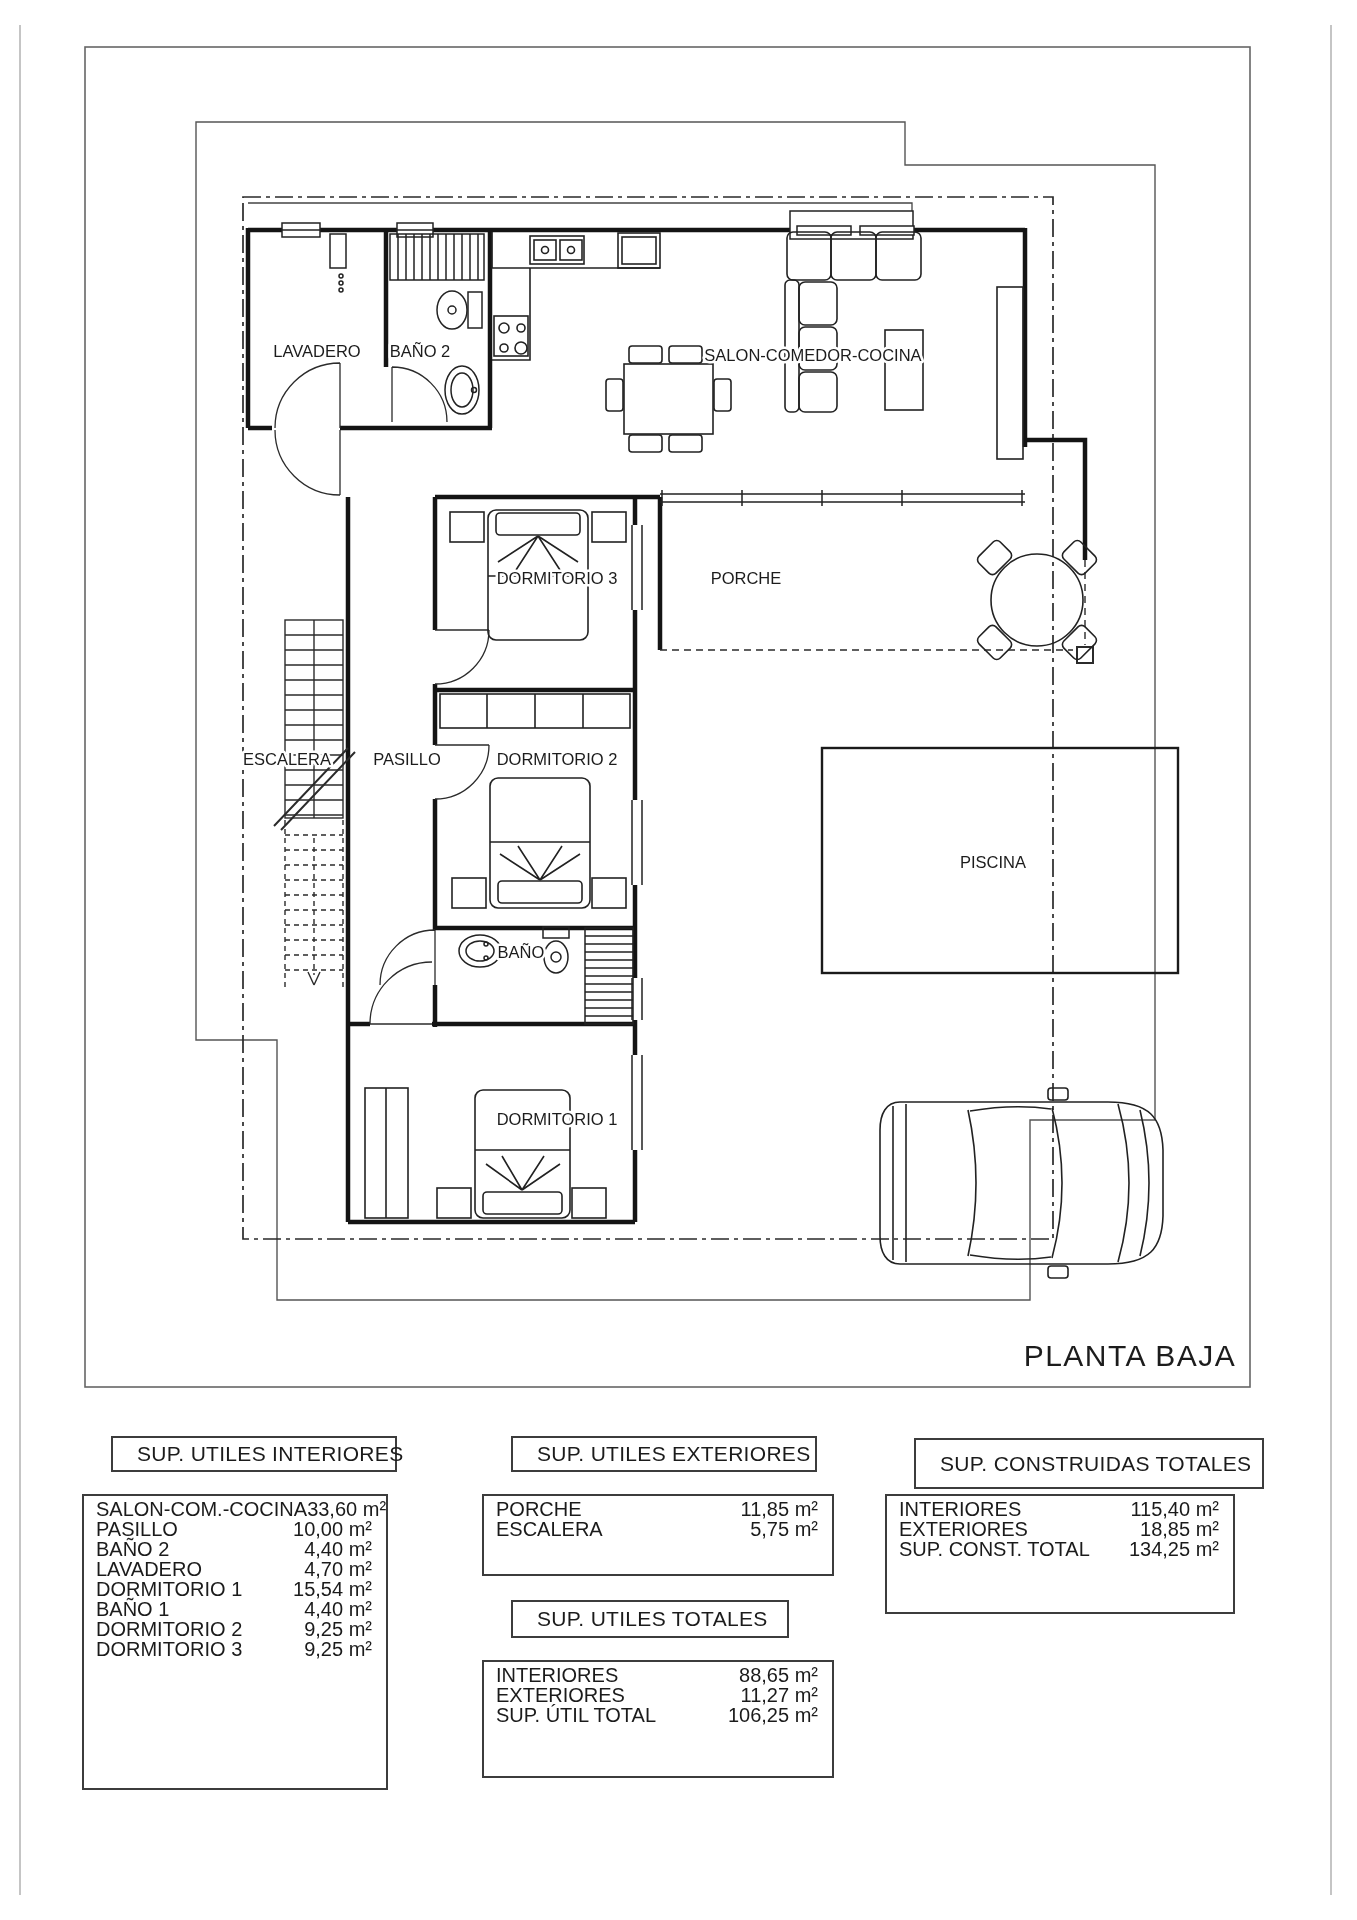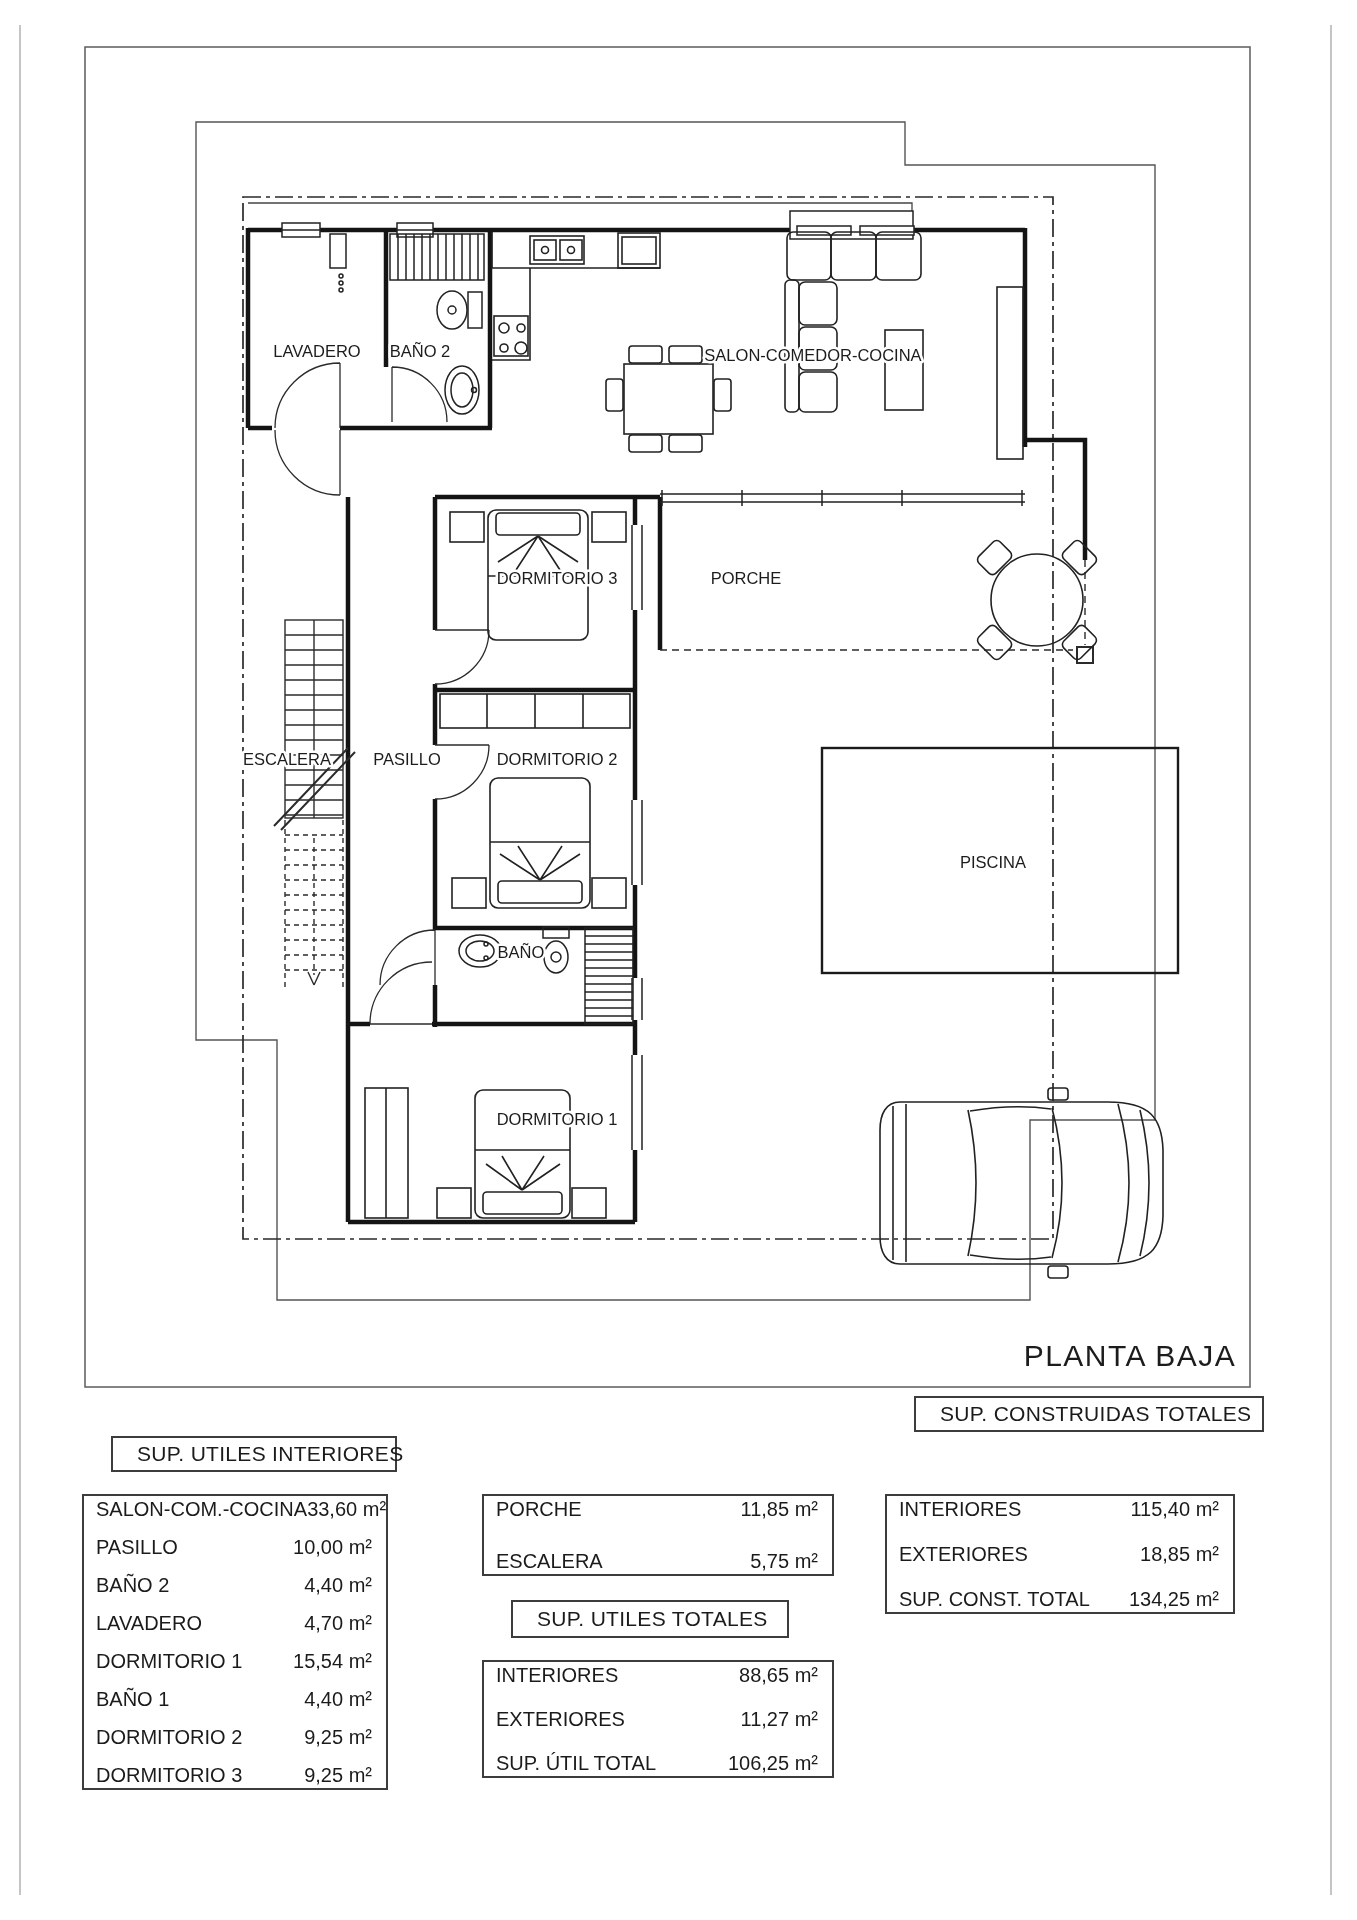--- a/index.html
+++ b/index.html
@@ -6,21 +6,21 @@
   body{width:1357px;height:1920px;position:relative;font-family:"Liberation Sans",sans-serif;color:#1b1b1b;}
   .page{position:absolute;inset:0;}
   svg{position:absolute;left:0;top:0;}
   .lbl{font-family:"Liberation Sans",sans-serif;font-size:16.5px;fill:#1c1c1c;text-anchor:middle;
        paint-order:stroke;stroke:#ffffff;stroke-width:5px;stroke-linejoin:round;}
   .lbl-big{font-size:30px;letter-spacing:1.5px;}
   .tbox{position:absolute;border:2px solid #3c3c3c;background:#fff;box-sizing:border-box;}
   .tbox::after{content:"";position:absolute;left:9px;top:9px;width:100%;height:100%;
                border:1.6px solid #5a5a5a;z-index:-1;box-sizing:border-box;}
   .tbox.title{font-size:21px;display:flex;align-items:center;padding-left:24px;letter-spacing:.3px;white-space:nowrap;margin-left:29px;}
-  .tbox.body{display:flex;flex-direction:column;justify-content:space-between;padding:3px 0;}
+  .tbox.body{display:flex;flex-direction:column;justify-content:flex-start;padding:3px 0;}
   .row{display:flex;justify-content:space-between;align-items:center;padding:0 14px 0 12px;font-size:20px;line-height:1;white-space:nowrap;}
   .row .v{text-align:right;}
 </style>
 </head>
 <body>
 
 <div class="page">
 
 <svg width="1357" height="1920" viewBox="0 0 1357 1920">
 
@@ -266,20 +266,21 @@
   <div class="row">
         <span>DORMITORIO 2</span>
         <span class="v">9,25 m²</span>
       </div>
   <div class="row">
         <span>DORMITORIO 3</span>
         <span class="v">9,25 m²</span>
       </div>
 </div>
 
+<div class="tbox title" style="left:482px;top:1436px;width:306px;height:36px">SUP. UTILES EXTERIORES</div>
 
 <div class="tbox body" style="left:482px;top:1494px;width:352px;height:82px">
   <div class="row">
         <span>PORCHE</span>
         <span class="v">11,85 m²</span>
       </div>
   <div class="row">
         <span>ESCALERA</span>
         <span class="v">5,75 m²</span>
       </div>
@@ -295,21 +296,21 @@
   <div class="row">
         <span>EXTERIORES</span>
         <span class="v">11,27 m²</span>
       </div>
   <div class="row">
         <span>SUP. ÚTIL TOTAL</span>
         <span class="v">106,25 m²</span>
       </div>
 </div>
 
-<div class="tbox title" style="left:885px;top:1396px;width:350px;height:36px">SUP. CONSTRUIDAS TOTALES</div>
+<div class="tbox title" style="left:885px;top:1438px;width:350px;height:51px">SUP. CONSTRUIDAS TOTALES</div>
 
 <div class="tbox body" style="left:885px;top:1494px;width:350px;height:120px">
   <div class="row">
         <span>INTERIORES</span>
         <span class="v">115,40 m²</span>
       </div>
   <div class="row">
         <span>EXTERIORES</span>
         <span class="v">18,85 m²</span>
       </div>

